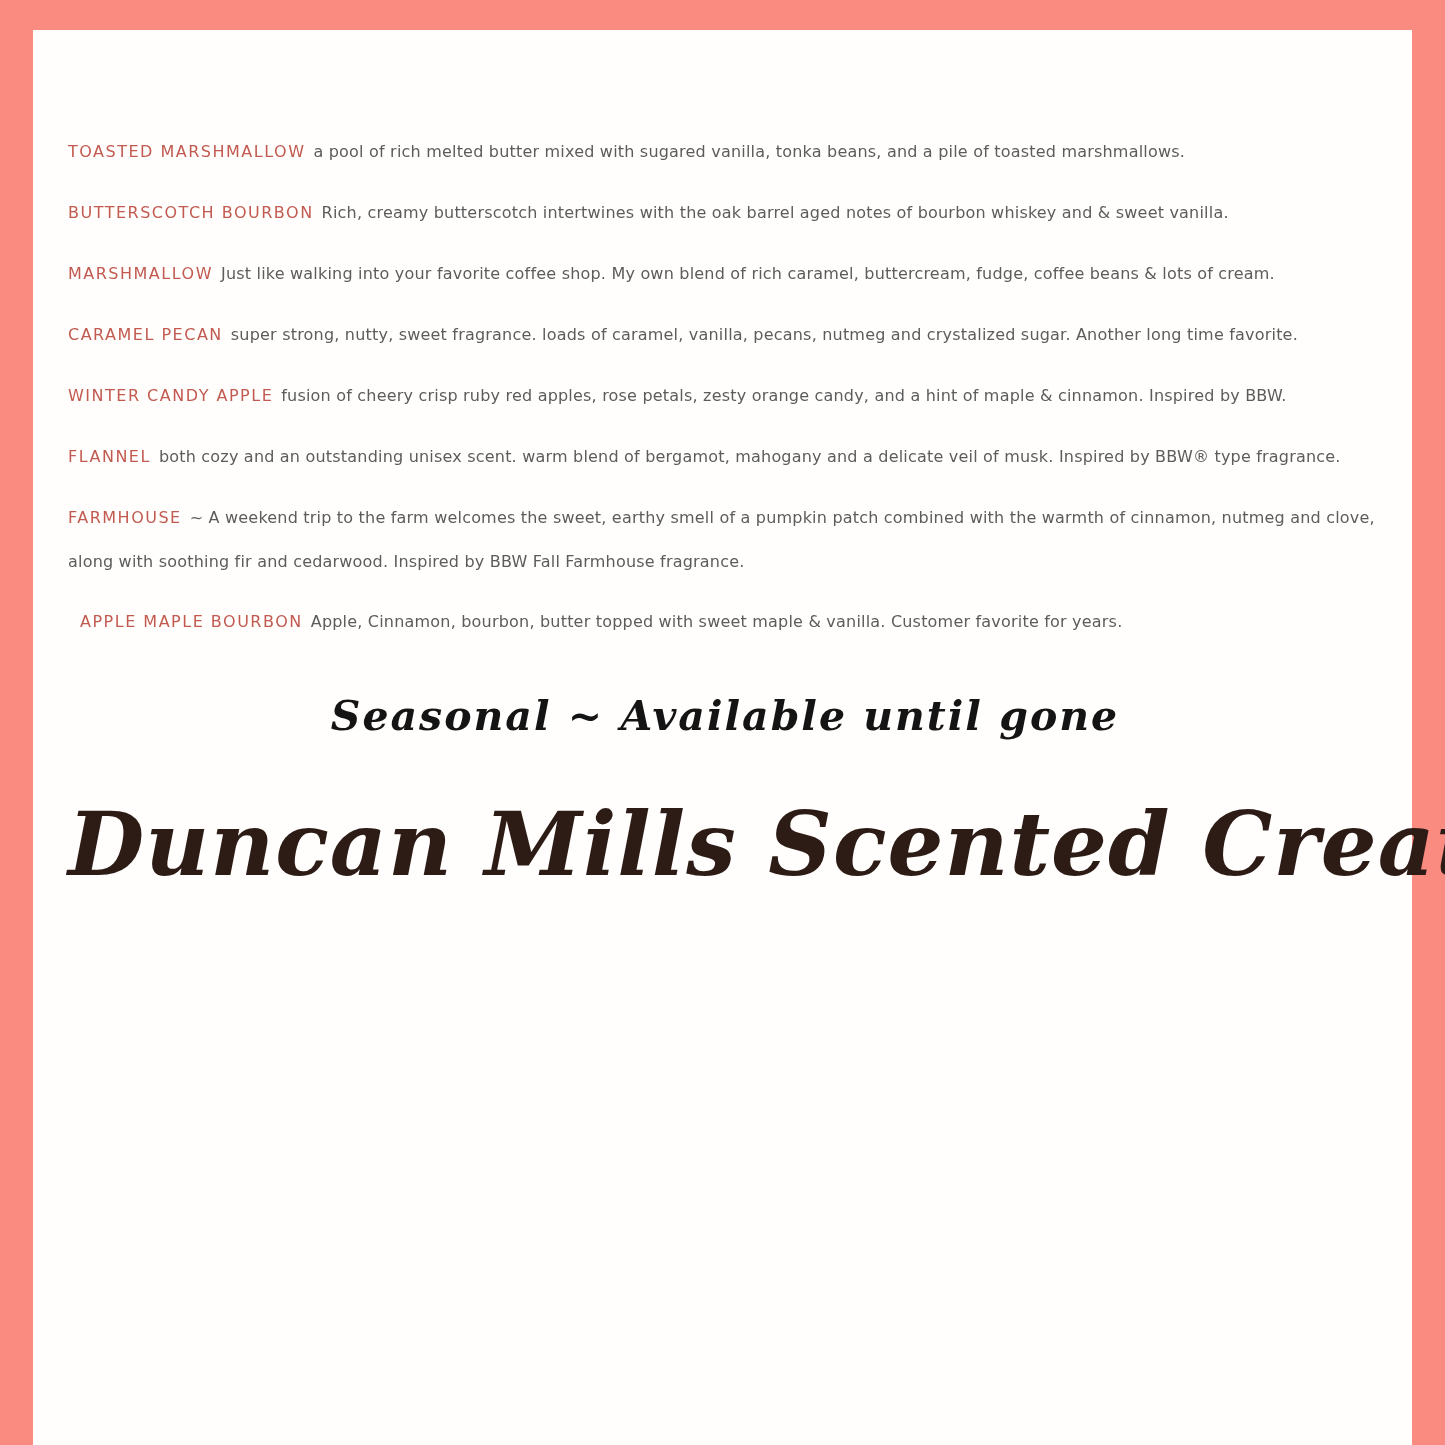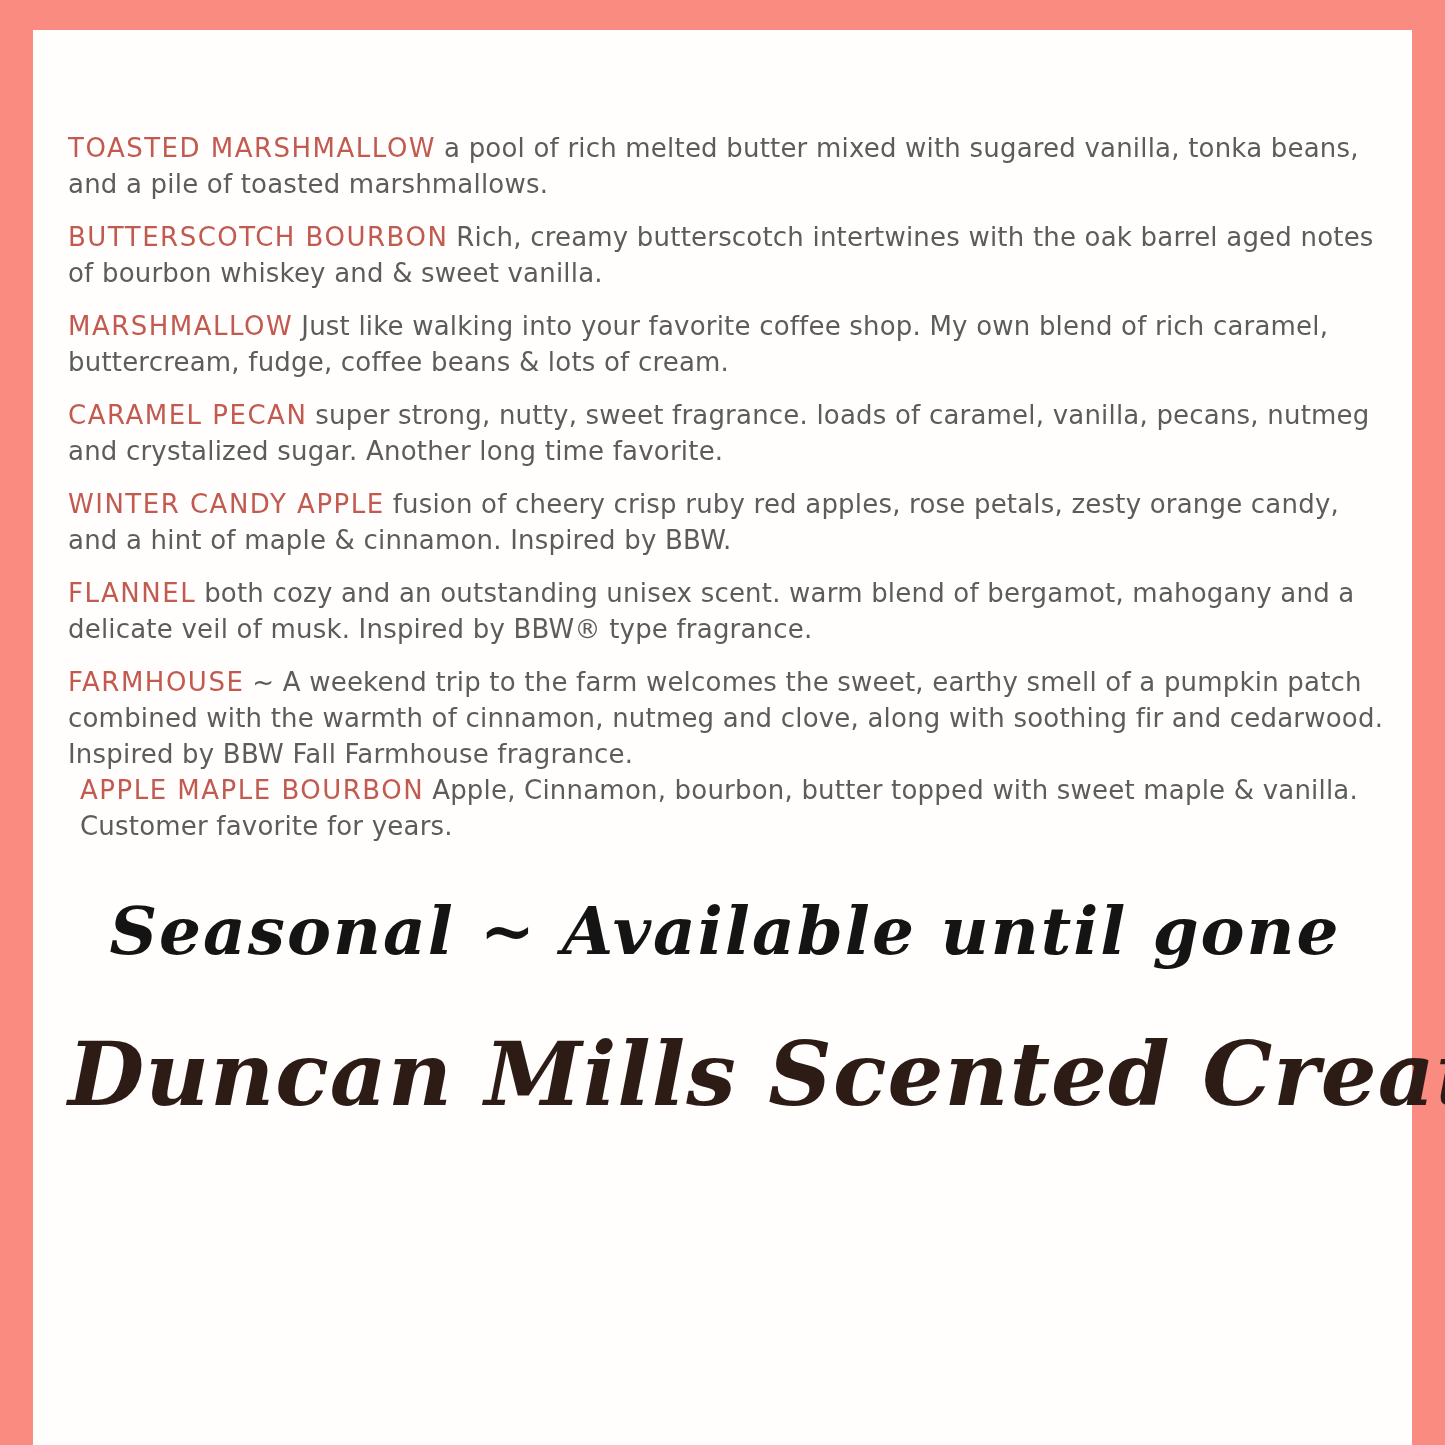--- a/index.html
+++ b/index.html
@@ -32,39 +32,39 @@
     top: 30px; left: 33px; right: 33px; bottom: 0;
     background: #fffefd;
     box-sizing: border-box;
     padding: 100px 30px 0 35px;
   }
   .entries {
     width: 1325px;
   }
   .entry {
     margin: 0 0 17px 0;
-    font-size: 26px;
-    line-height: 36px;
+    font-size: 16px;
+    line-height: 44px;
     color: #5c5c5c;
     letter-spacing: 0.2px;
   }
-  .entry:nth-last-child(2) { margin-bottom: 0; } 
+  .entry:nth-last-child(2) { margin-bottom: 16px; } 
   .entry:last-child { margin-bottom: 0; margin-left: 12px; }
   .fname {
     color: #c25a50;
     letter-spacing: 1.5px;
     margin-right: 8px;
   }
   .footer-seasonal {
     margin-top: 48px;
     text-align: center;
     font-family: "DejaVu Serif", serif;
     font-style: italic;
     font-weight: 600;
-    font-size: 66px;
+    font-size: 41px;
     color: #141414;
     letter-spacing: 2px;
   }
   .footer-brand {
     margin-top: 52px;
     text-align: center;
     font-family: "DejaVu Serif", serif;
     font-style: italic;
     font-weight: bold;
     font-size: 88px;

